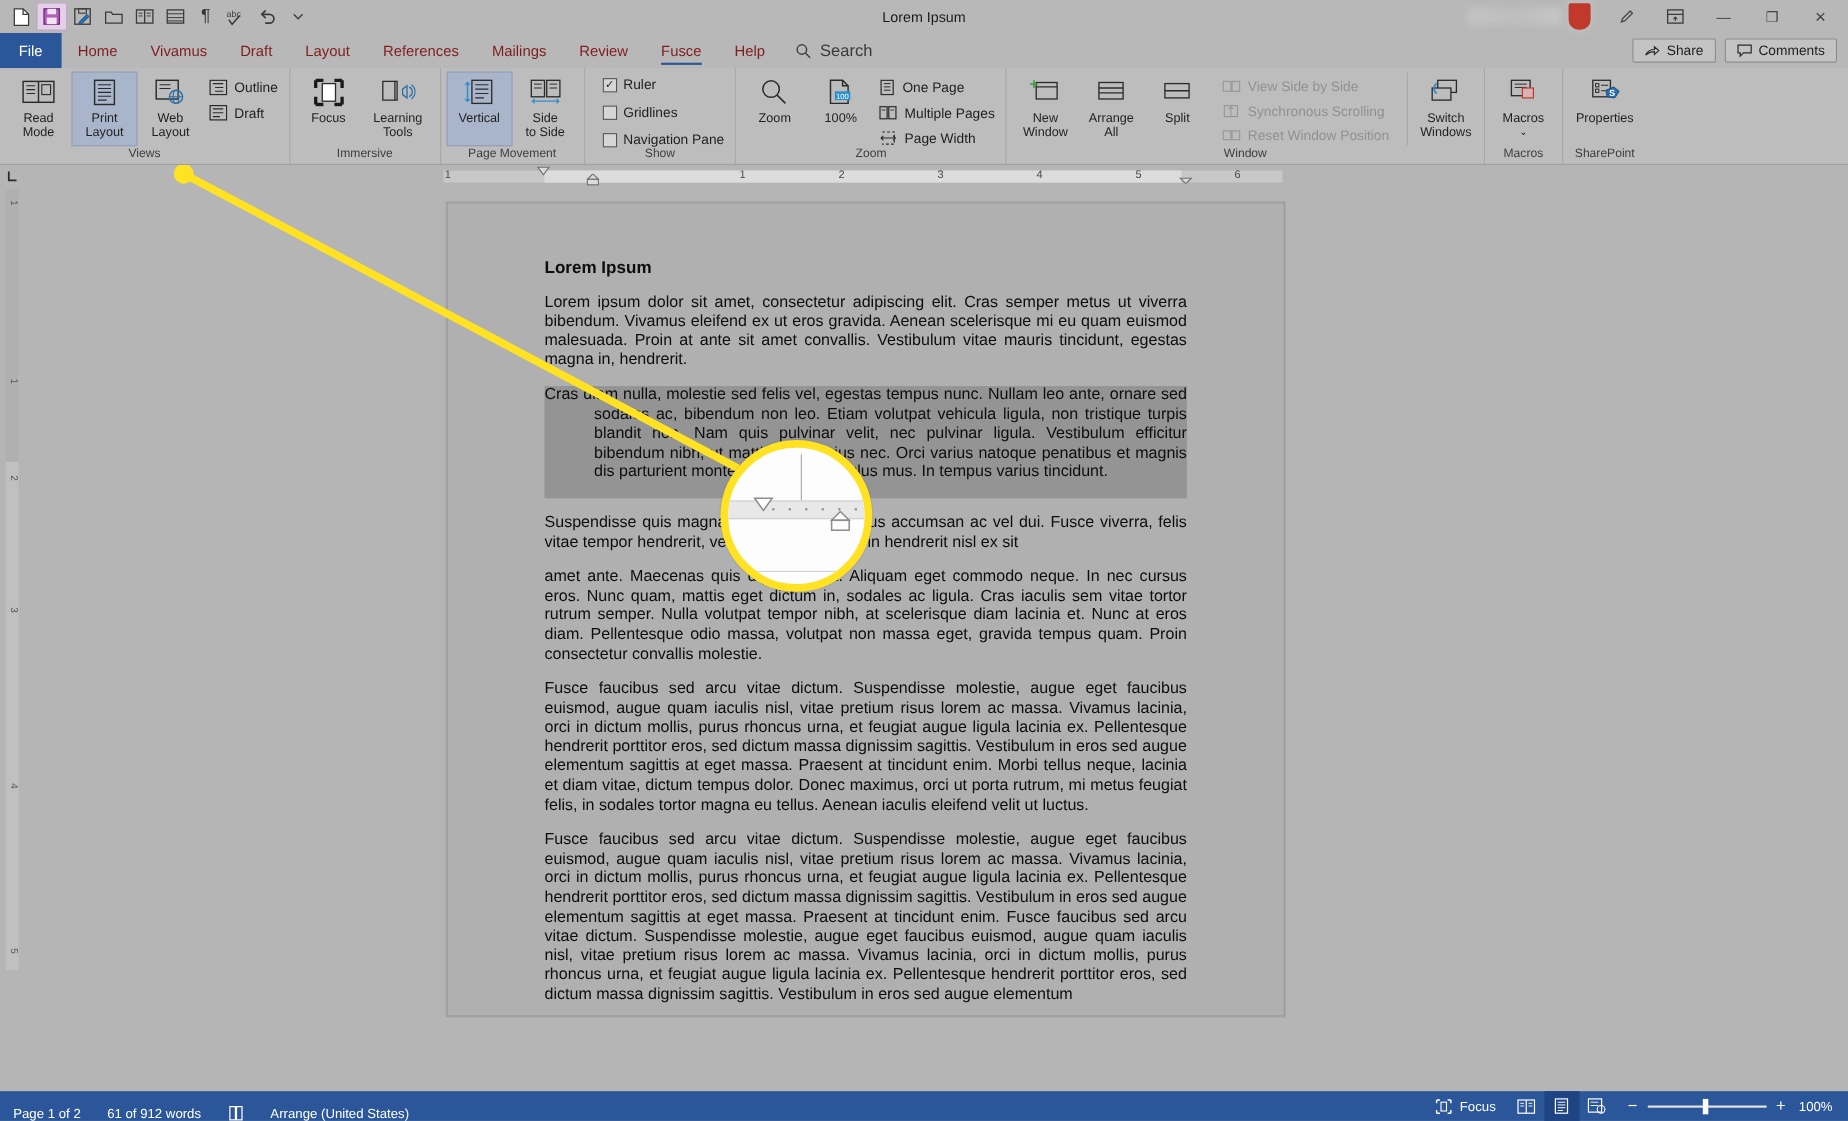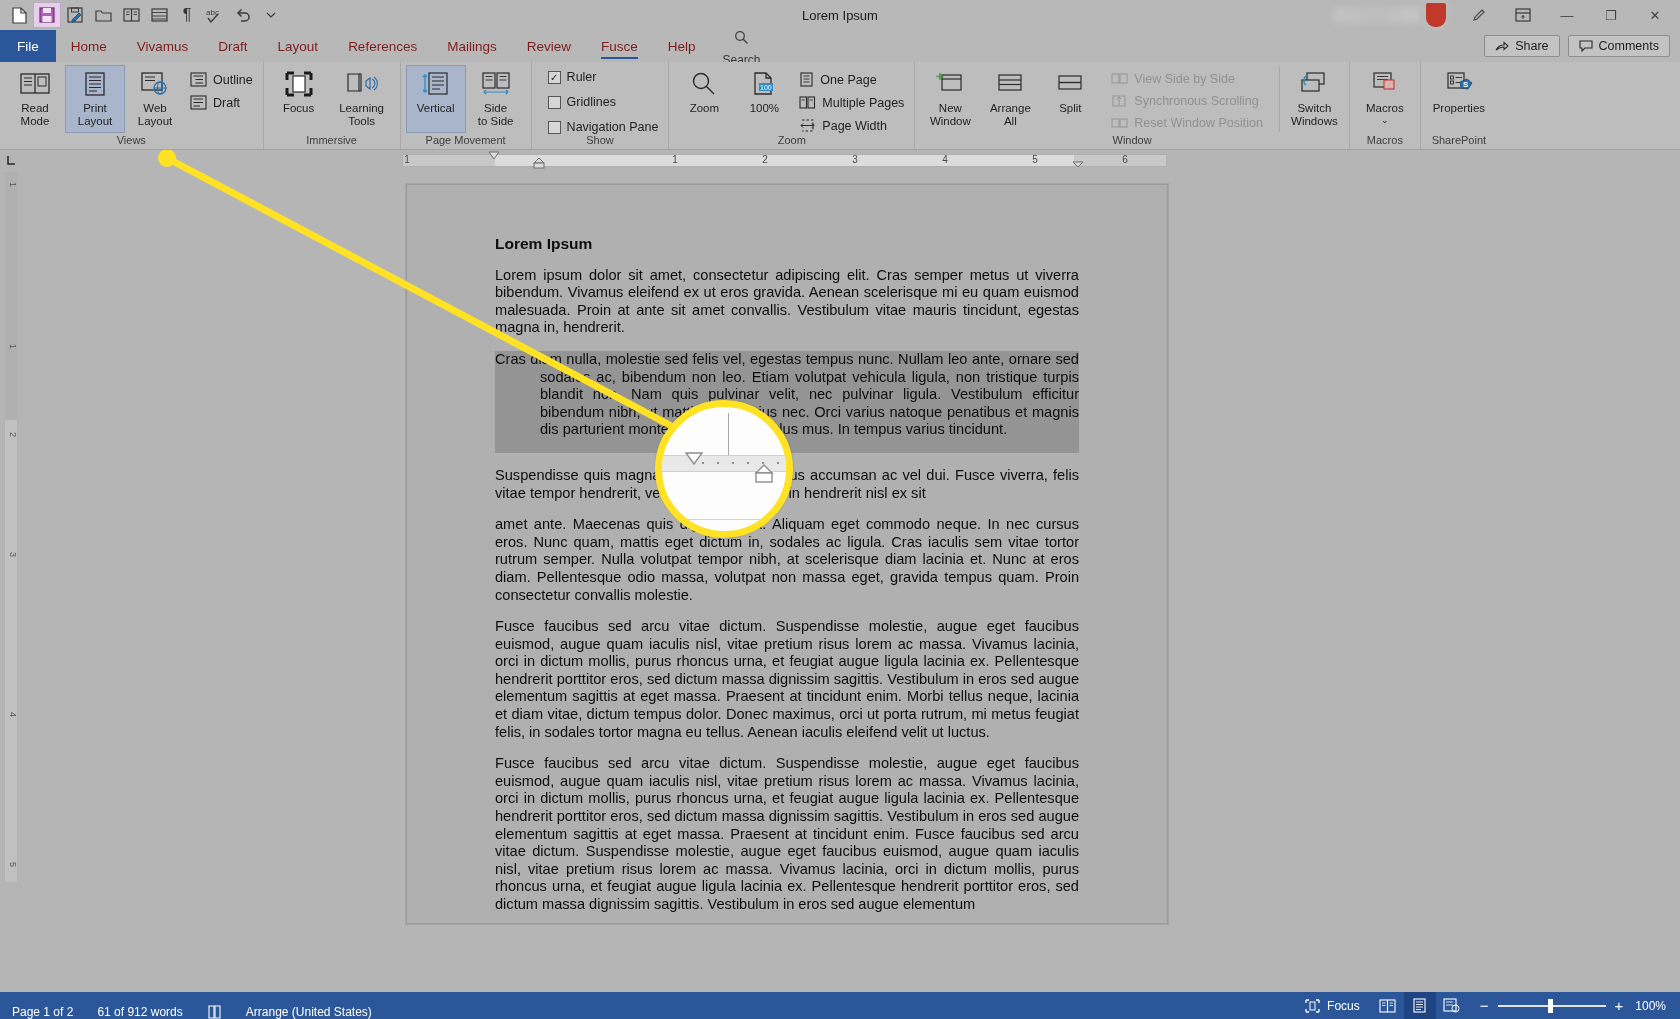--- a/index.html
+++ b/index.html
@@ -64,21 +64,21 @@
   .tab {
     padding: 0 15px; display: flex; align-items: center;
     font-size: 13.5px; color: #7f1d1d; position: relative;
   }
   .tab.active::after {
     content: ""; position: absolute; bottom: 3px; left: 15px; right: 15px;
     height: 2.5px; background: #2b579a;
   }
   .search-box {
     display: flex; align-items: center; gap: 8px;
-    padding: 0 12px; font-size: 12px; color: #3a3a3a; flex-direction: column;
+    padding: 0 12px; font-size: 15px; color: #3a3a3a;
   }
   .tabstrip-right {
     margin-left: auto; display: flex; align-items: center;
     gap: 8px; padding-right: 10px;
   }
   .pill {
     display: flex; align-items: center; gap: 6px;
     border: 1px solid #8d8d8d; background: #c3c3c3;
     padding: 3px 10px; font-size: 12.5px; color: #1f1f1f;
     border-radius: 2px;

